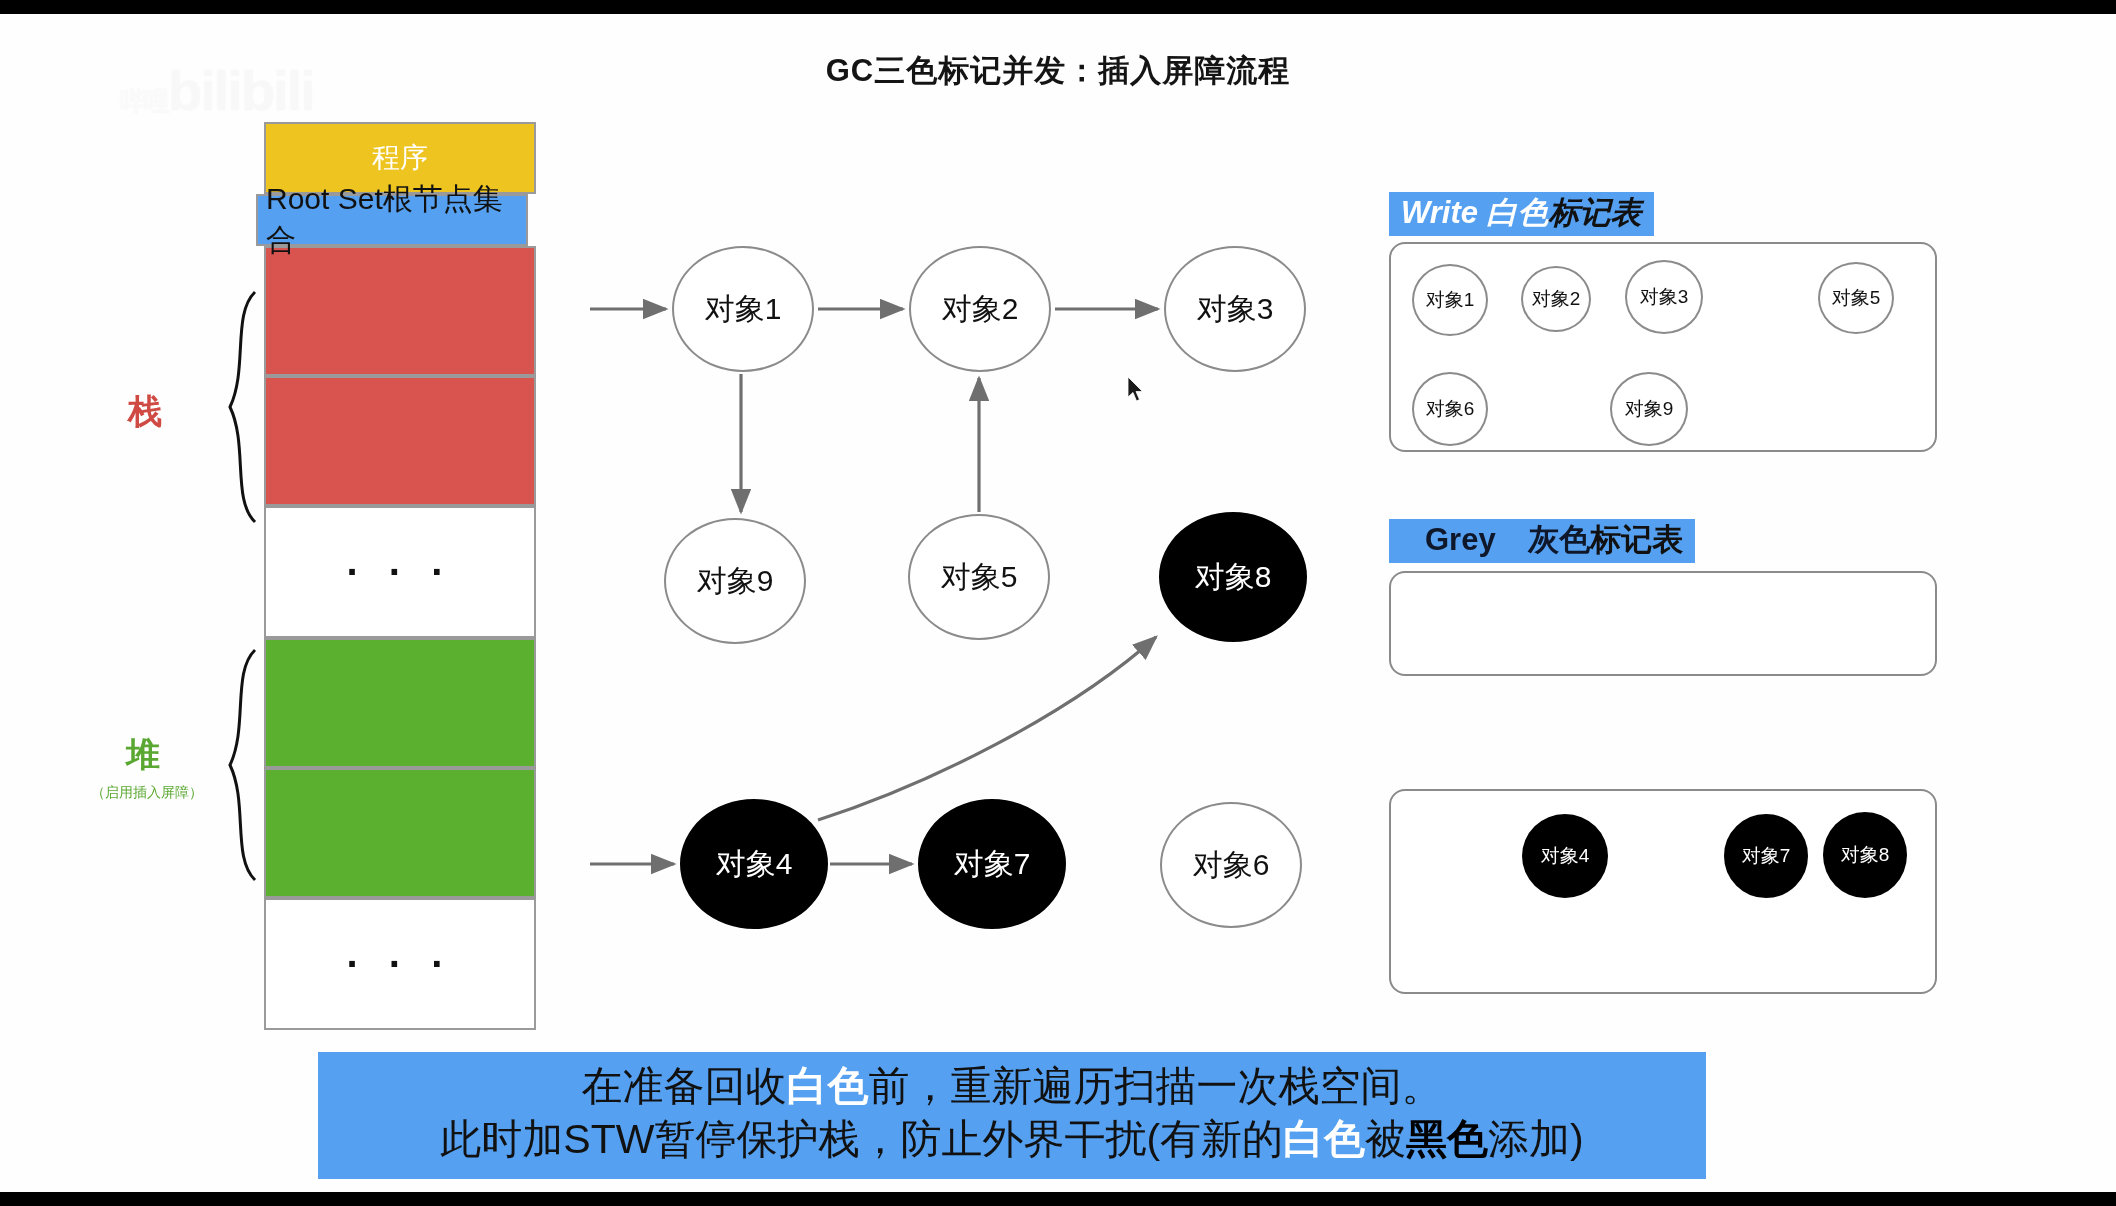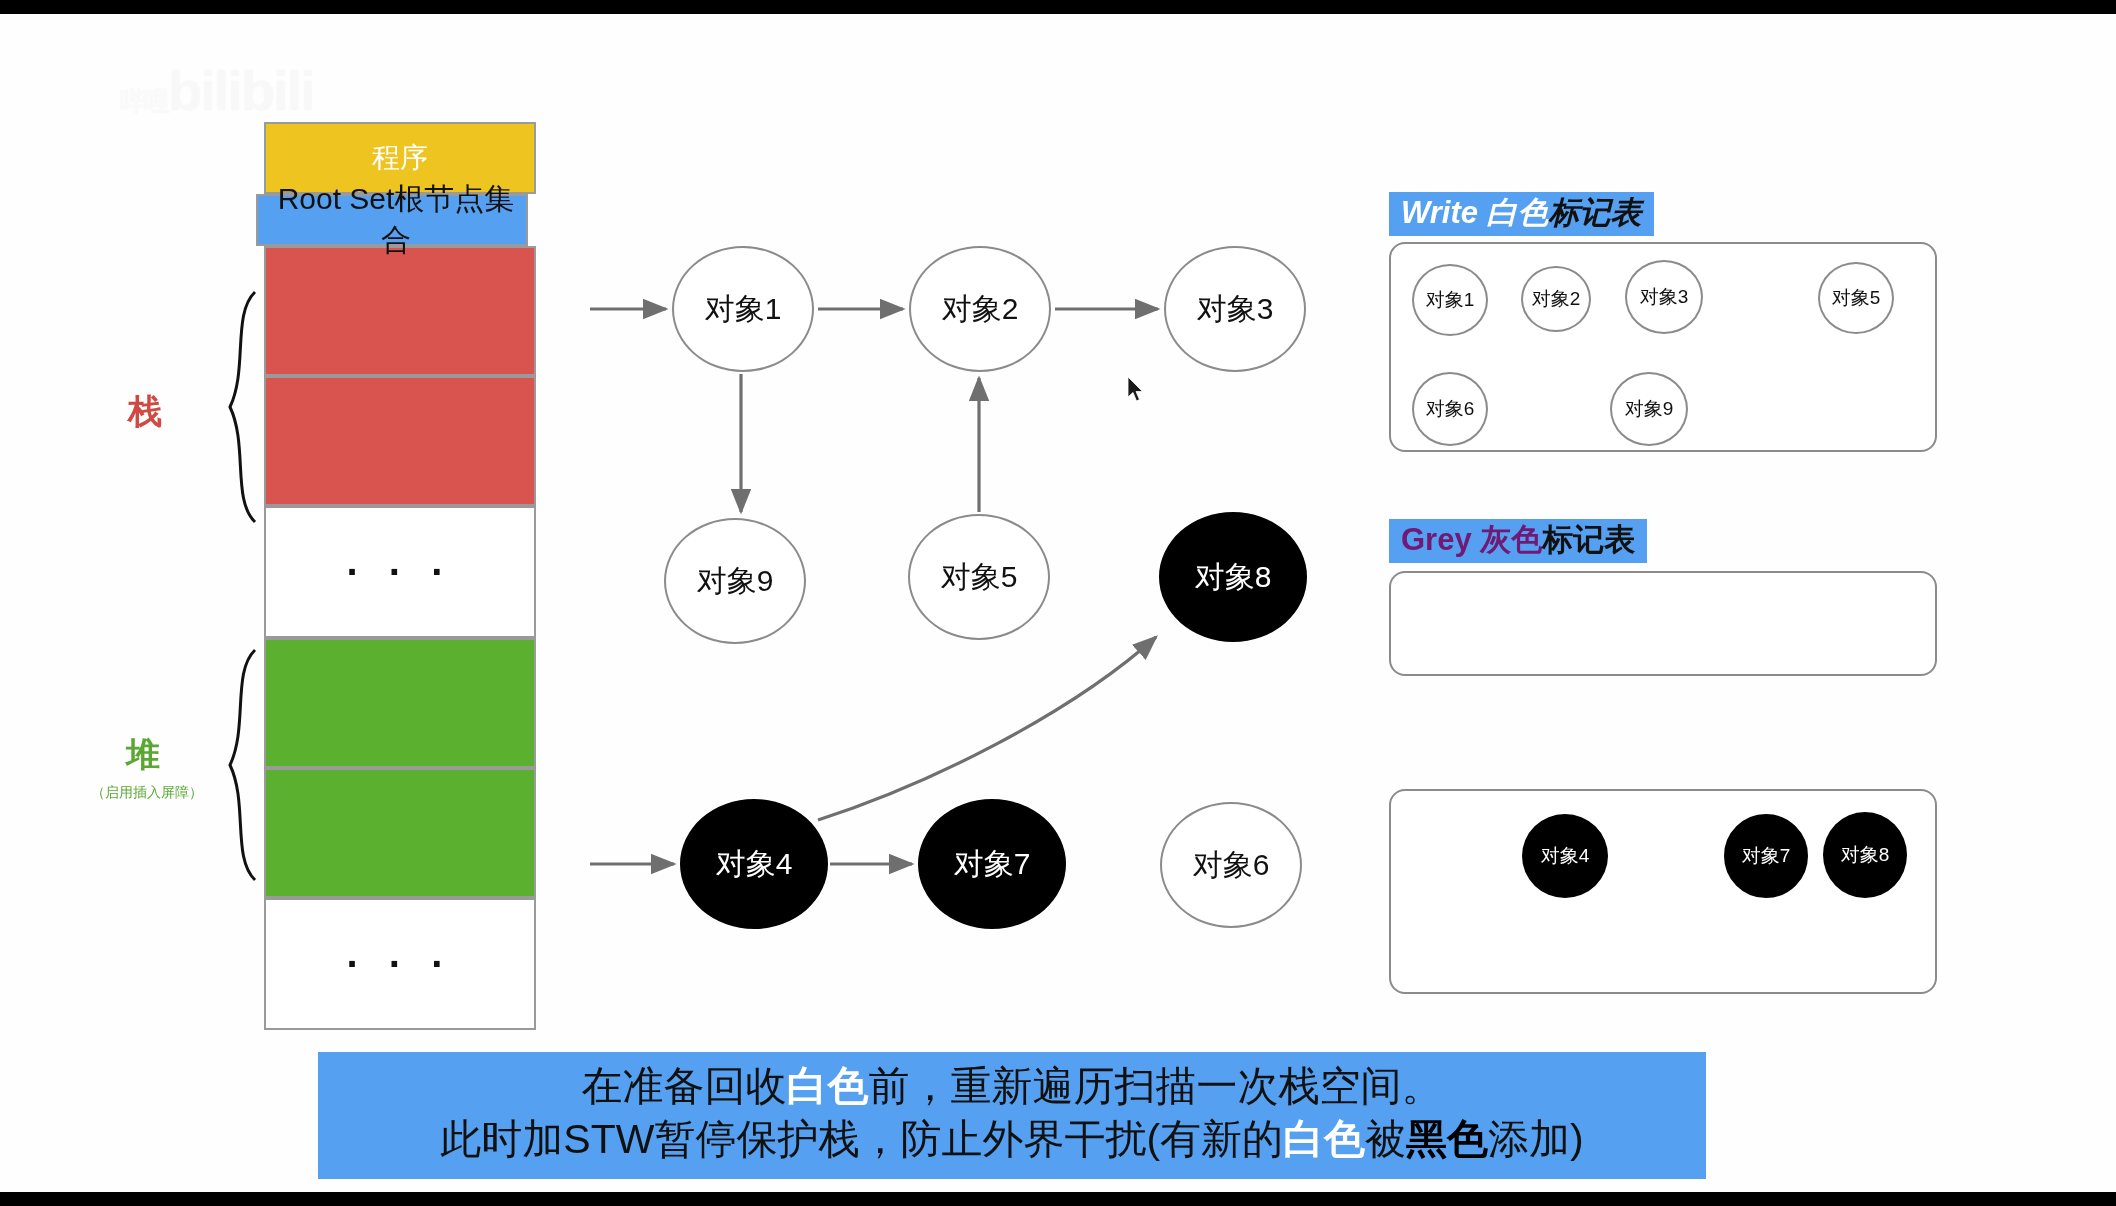--- a/index.html
+++ b/index.html
@@ -17,42 +17,42 @@
   .page-title{position:absolute;left:0;top:36px;width:2116px;text-align:center;
     font-size:31px;font-weight:bold;color:#141414;letter-spacing:1px;}
 
   
   .mem{position:absolute;left:264px;top:108px;width:320px;}
   .mem .cell{box-sizing:border-box;width:272px;border:2px solid #9a9a9a;}
   .cell-program{height:72px;background:#eec421;border-color:#c9a518;color:#ffffff;
     font-size:28px;display:flex;align-items:center;justify-content:center;}
   .cell-root{height:52px;background:#55a0f0;border-color:#3d8ad8;color:#111;
     font-size:30px;display:flex;align-items:center;padding-left:8px;box-sizing:border-box;
-    margin-left:-8px;width:328px;text-align:center;}
+    margin-left:-8px;width:328px;}
   .cell-red{height:130px;background:#d9534f;}
   .cell-white{height:132px;background:#fff;display:flex;align-items:center;justify-content:center;}
   .cell-green{height:130px;background:#5cb030;}
   .dots{font-size:40px;letter-spacing:9px;color:#111;font-weight:bold;line-height:10px;}
   .lbl-stack{position:absolute;left:128px;top:375px;font-size:34px;font-weight:bold;color:#cf4a43;}
   .lbl-heap{position:absolute;left:126px;top:718px;font-size:34px;font-weight:bold;color:#5aa832;}
   .lbl-heap-sub{position:absolute;left:32px;top:770px;width:230px;text-align:center;
     font-size:14px;color:#5aa832;}
 
   
   .node{position:absolute;border-radius:50%;display:flex;align-items:center;justify-content:center;
     font-size:30px;box-sizing:border-box;}
   .node.white{background:#fff;border:2px solid #8b8b8b;color:#111;}
   .node.black{background:#000;border:2px solid #000;color:#fff;}
 
   
   .tbl{position:absolute;box-sizing:border-box;border:2px solid #8b8b8b;border-radius:16px;background:#fff;}
   .tbl-head{position:absolute;background:#55a0f0;padding:3px 12px 5px 12px;
     font-size:31px;font-weight:bold;white-space:nowrap;z-index:3;line-height:1.15;}
   .t-white{color:#ffffff;}
-  .t-grey{color:#701a75;}
+  .t-grey{color:#0f172a;margin-left:24px;}
   .t-black{color:#000000;}
   .t-dark{color:#111111;}
   .chip{position:absolute;border-radius:50%;display:flex;align-items:center;justify-content:center;
     font-size:19px;box-sizing:border-box;}
   .chip.white{background:#fff;border:2px solid #8b8b8b;color:#111;}
   .chip.black{background:#000;border:2px solid #000;color:#fff;}
 
   
   .caption{position:absolute;left:318px;top:1038px;width:1388px;background:#55a0f0;
     padding:8px 0 12px 0;text-align:center;box-sizing:border-box;}
@@ -67,20 +67,21 @@
 </head>
 <body>
 
 <div id="screen">
   <div id="canvas">
 
     <div class="watermark">
       <span class="wm-small">哔哩</span><span>bilibili</span>
     </div>
 
+    <div class="page-title">GC三色标记并发：插入屏障流程</div>
 
     <div class="mem">
       <div class="cell cell-program">
         <span>程序</span>
       </div>
       <div class="cell cell-root">
         <span>Root Set根节点集合</span>
       </div>
       <div class="cell cell-red"></div>
       <div class="cell cell-red"></div>

